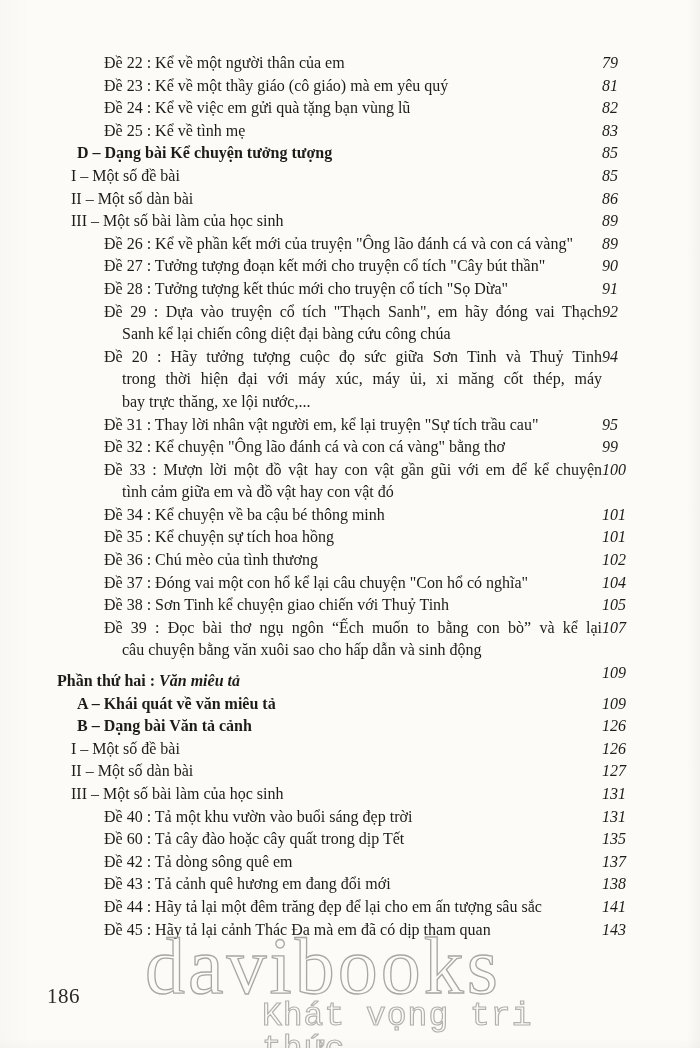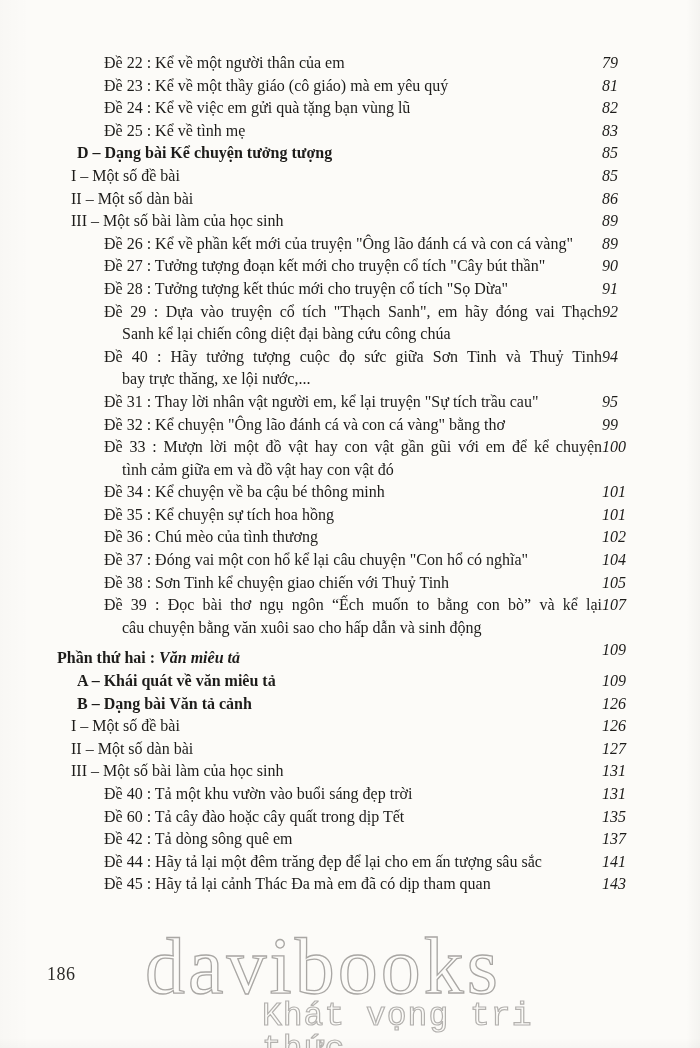--- a/index.html
+++ b/index.html
@@ -58,22 +58,22 @@
   .pagecol {
     flex: none;
     width: 46px;
     font-style: italic;
     font-size: 16px;
     line-height: 22.6px;
   }
   .folio {
     position: absolute;
     left: 47px;
-    top: 964px;
-    font-size: 18px;
+    top: 984px;
+    font-size: 21px;
     letter-spacing: 0.5px;
     color: #2b2a28;
   }
   .watermark {
     position: absolute;
     left: 0;
     top: 0;
     width: 608px;
     height: 1048px;
     pointer-events: none;
@@ -175,21 +175,22 @@
     </div>
     <div class="row level-de">
       <div class="title">
         <div class="line just">Đề 29 : Dựa vào truyện cổ tích "Thạch Sanh", em hãy đóng vai Thạch</div>
         <div class="line cont">Sanh kể lại chiến công diệt đại bàng cứu công chúa</div>
       </div>
       <div class="pagecol">92</div>
     </div>
     <div class="row level-de">
       <div class="title">
-        <div class="line just">Đề 40 : Hãy tưởng tượng cuộc đọ sức giữa Sơn Tinh và Thuỷ Tinh</div>
+        <div class="line just">Đề 20 : Hãy tưởng tượng cuộc đọ sức giữa Sơn Tinh và Thuỷ Tinh</div>
+        <div class="line cont just">trong thời hiện đại với máy xúc, máy ủi, xi măng cốt thép, máy</div>
         <div class="line cont">bay trực thăng, xe lội nước,...</div>
       </div>
       <div class="pagecol">94</div>
     </div>
     <div class="row level-de">
       <div class="title">
         <div class="line">Đề 31 : Thay lời nhân vật người em, kể lại truyện "Sự tích trầu cau"</div>
       </div>
       <div class="pagecol">95</div>
     </div>
@@ -289,20 +290,26 @@
       <div class="title">
         <div class="line">Đề 60 : Tả cây đào hoặc cây quất trong dịp Tết</div>
       </div>
       <div class="pagecol">135</div>
     </div>
     <div class="row level-de">
       <div class="title">
         <div class="line">Đề 42 : Tả dòng sông quê em</div>
       </div>
       <div class="pagecol">137</div>
+    </div>
+    <div class="row level-de">
+      <div class="title">
+        <div class="line">Đề 43 : Tả cảnh quê hương em đang đổi mới</div>
+      </div>
+      <div class="pagecol">138</div>
     </div>
     <div class="row level-de">
       <div class="title">
         <div class="line">Đề 44 : Hãy tả lại một đêm trăng đẹp để lại cho em ấn tượng sâu sắc</div>
       </div>
       <div class="pagecol">141</div>
     </div>
     <div class="row level-de">
       <div class="title">
         <div class="line">Đề 45 : Hãy tả lại cảnh Thác Đa mà em đã có dịp tham quan</div>

